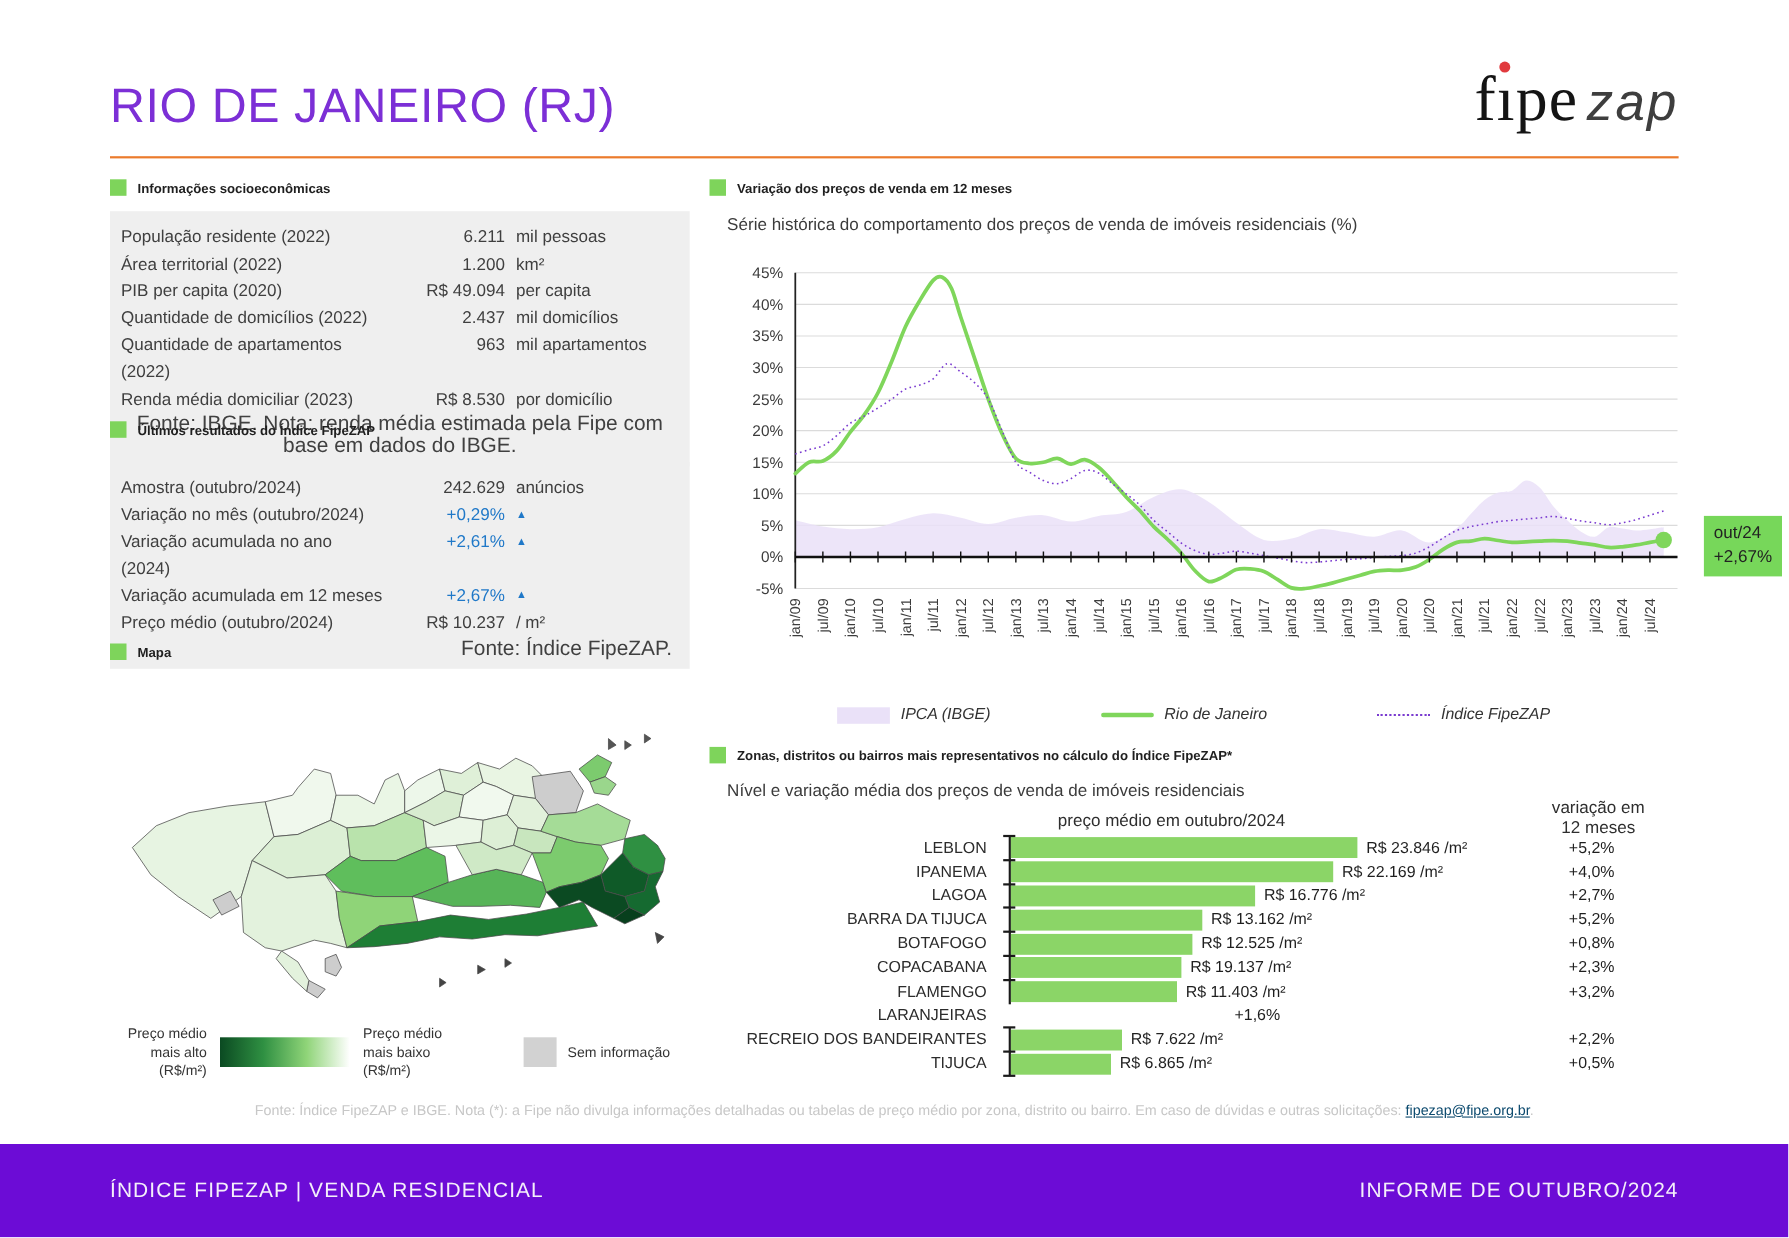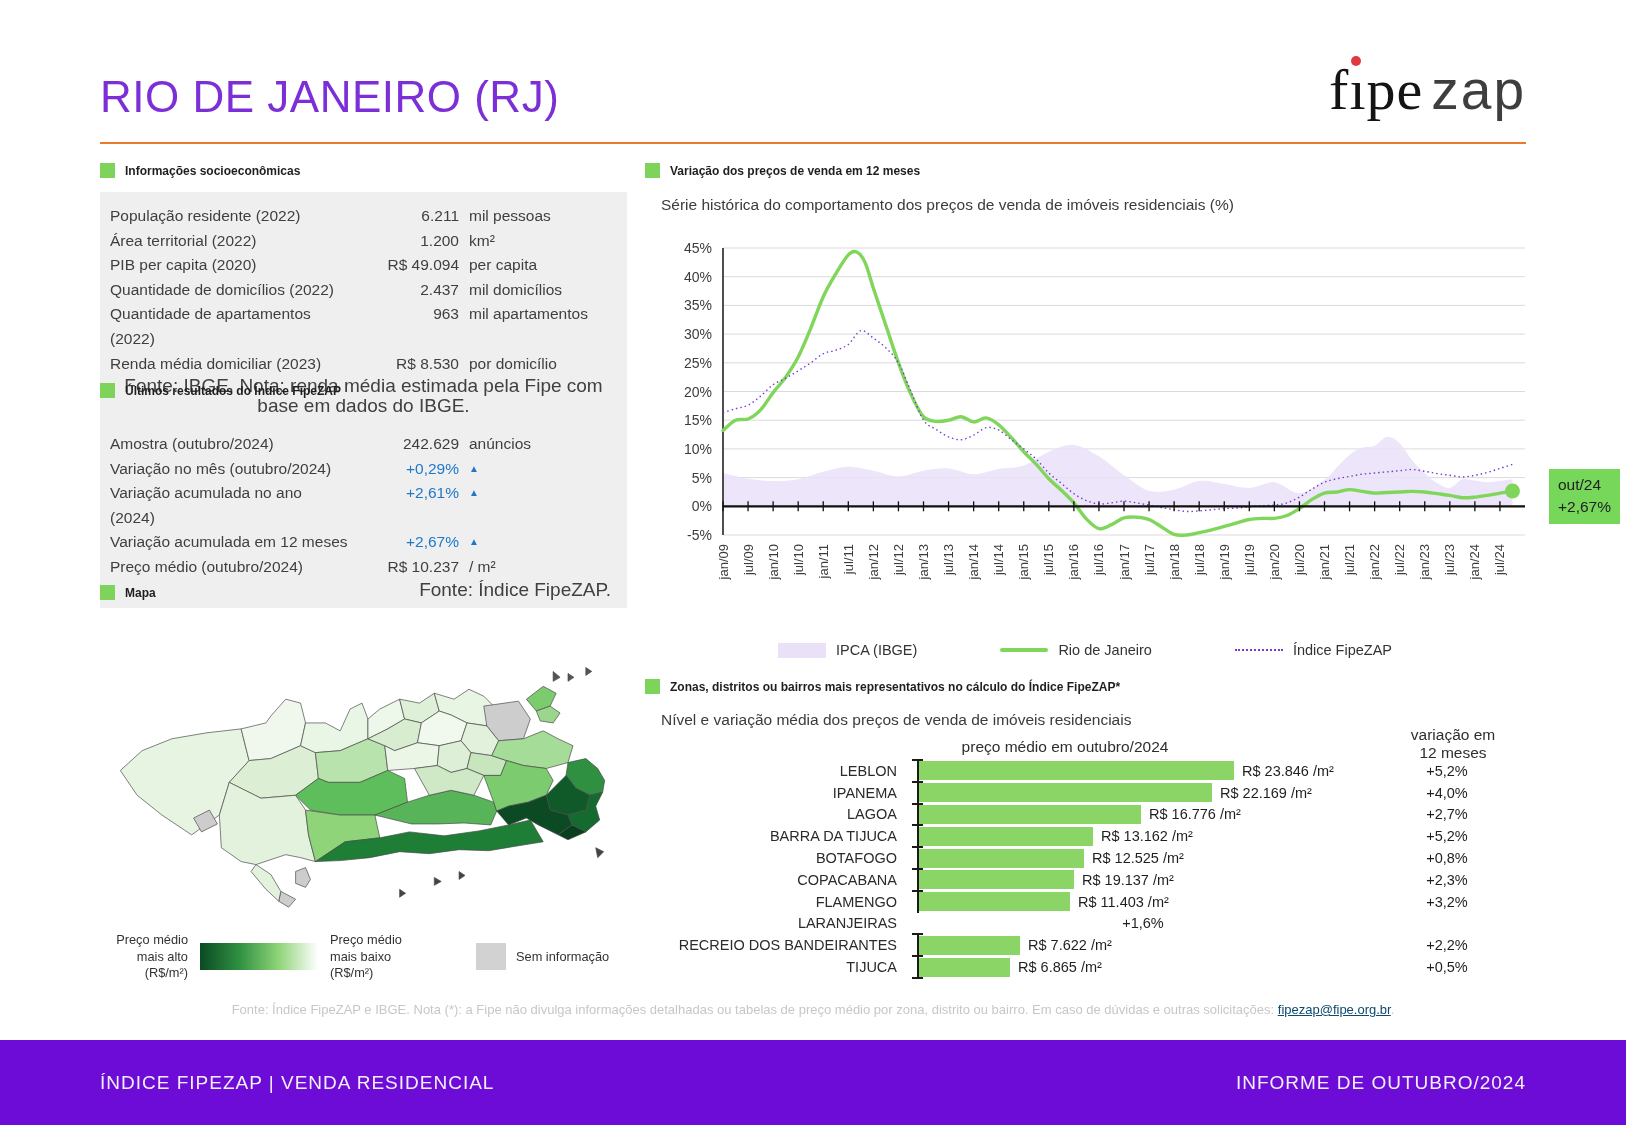--- a/index.html
+++ b/index.html
@@ -5,21 +5,21 @@
   html,body{margin:0;padding:0;background:#fff;}
   .page{position:relative;width:1626px;height:1125px;background:#fff;overflow:hidden;
         font-family:"Liberation Sans",sans-serif;color:#3d3d3d;}
   .pre{white-space:pre-line;}
   
   .title{position:absolute;left:100px;top:72px;font-size:44px;font-weight:500;color:#7C2FD6;letter-spacing:.5px;}
   .logo{position:absolute;top:56px;right:100px;display:flex;align-items:baseline;}
   .logo .fipe{font-family:"Liberation Serif",serif;font-size:58px;color:#141414;letter-spacing:1px;}
   .logo .li{position:relative;}
   .logo .li .dot{position:absolute;top:-1px;left:2px;width:10px;height:10px;border-radius:50%;background:#E13A3E;}
-  .logo .zap{font-size:55px;font-weight:500;color:#3E3E3E;letter-spacing:2px;margin-left:8px;}
+  .logo .zap{font-size:48px;font-weight:500;color:#3E3E3E;letter-spacing:2px;margin-left:8px;font-style:italic;}
   .rule{position:absolute;left:100px;top:142px;width:1426px;height:2px;background:#EB7B2C;}
   
   .sech{position:absolute;display:flex;align-items:center;gap:10px;font-size:12px;font-weight:700;color:#1f1f1f;}
   .sq{width:15px;height:15px;background:#7ED45B;flex:0 0 auto;}
   .sub{position:absolute;font-size:15.5px;color:#3b3b3b;}
   
   .gtable{position:absolute;left:100px;width:527px;background:#EFEFEF;padding:12px 10px 8px 10px;box-sizing:border-box;}
   .grow{display:grid;grid-template-columns:1fr 100px 148px;column-gap:10px;line-height:24.6px;font-size:15.5px;color:#3f3f3f;}
   .grow .val{text-align:right;}
   .grow .unit{text-align:left;}
@@ -35,21 +35,21 @@
   .mlt.r{text-align:right;}
   .grad{width:118px;height:27px;margin:0 12px;background:linear-gradient(to right,#0B4A22,#2F9042,#8FD478,#ffffff);}
   .noinfo-box{width:30px;height:27px;background:#D2D2D2;margin-left:58px;margin-right:10px;flex:0 0 auto;}
   
   .chartbox{position:absolute;left:645px;top:228px;width:900px;height:385px;}
   .ax{font-size:14px;fill:#3c3c3c;font-family:"Liberation Sans",sans-serif;}
   .axx{font-size:13px;fill:#3c3c3c;font-family:"Liberation Sans",sans-serif;}
   .badge{position:absolute;left:1549px;top:469px;background:#77D75A;color:#222;font-size:15.5px;
          line-height:1.45;padding:5px 9px;white-space:pre-line;}
   .chartlegend{position:absolute;left:645px;top:642px;width:880px;display:flex;justify-content:center;
-               align-items:center;gap:23px;font-size:14.5px;color:#333;}
+               align-items:center;gap:40px;font-size:14.5px;color:#333;font-style:italic;}
   .litem{display:flex;align-items:center;gap:10px;margin:0 30px;}
   .sw-area{width:48px;height:15px;background:#EAE1F8;}
   .sw-line{width:48px;height:4px;background:#7FD65B;border-radius:2px;}
   .sw-dot{width:48px;height:0;border-top:2px dotted #7A3BD0;}
   
   .colhead{position:absolute;font-size:15.5px;color:#2e2e2e;}
   .zrows{position:absolute;left:645px;top:760px;width:880px;}
   .zrow{display:grid;grid-template-columns:272px 452px 156px;align-items:center;height:21.8px;}
   .zlabel{text-align:right;padding-right:20px;font-size:14.5px;color:#2b2b2b;}
   .barcell{position:relative;border-left:2px solid #1a1a1a;height:100%;display:flex;align-items:center;}

